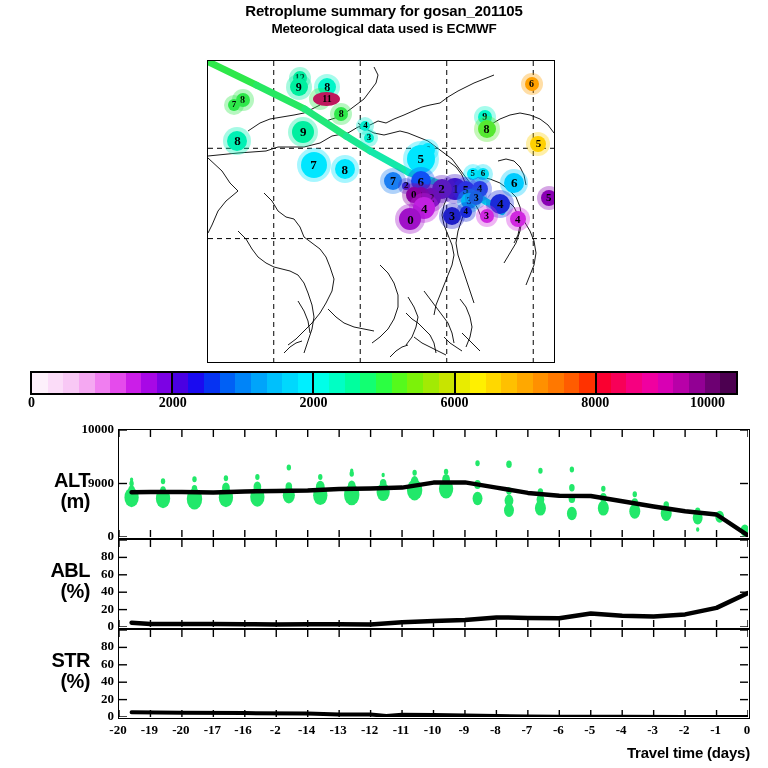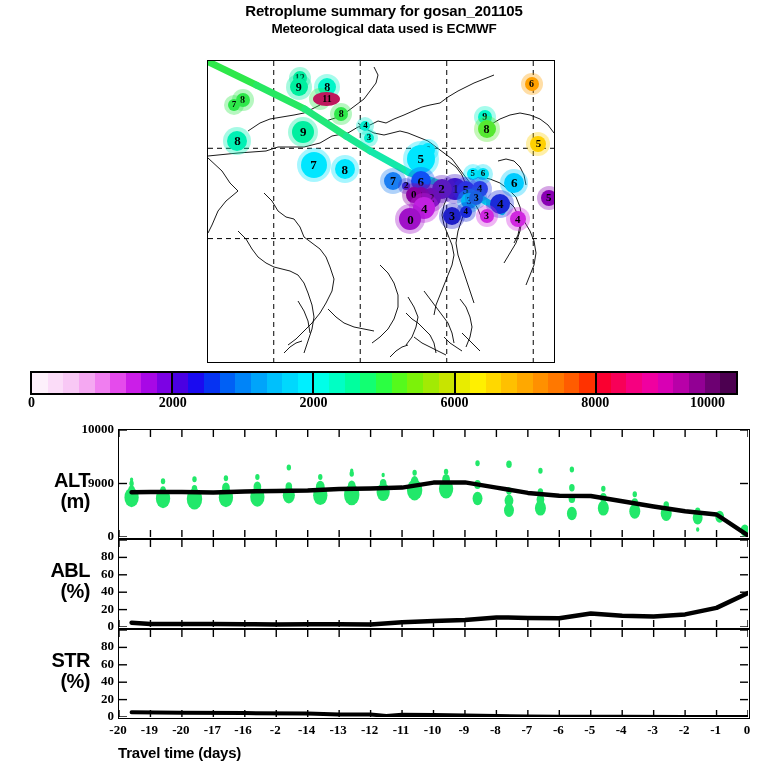--- a/index.html
+++ b/index.html
@@ -41,21 +41,21 @@
   .rowlab{position:absolute;text-align:right;font-weight:bold;
           font-size:20px;line-height:21px;letter-spacing:-0.5px;}
   #lab-alt{left:4px;top:470px;width:86px;}
   #lab-abl{left:4px;top:560px;width:86px;}
   #lab-str{left:4px;top:650px;width:86px;}
   .ytick{position:absolute;right:0;font-size:13px;font-weight:bold;
          font-family:"Liberation Serif",serif;text-align:right;width:60px;}
   .ytk-col{position:absolute;left:52px;width:62px;}
   .xtick{position:absolute;font-size:13px;font-weight:bold;
          font-family:"Liberation Serif",serif;text-align:center;width:30px;top:722px;}
-  #xaxis-label{position:absolute;left:118px;top:744px;width:632px;text-align:left;
+  #xaxis-label{position:absolute;left:118px;top:744px;width:632px;text-align:right;
                font-size:15px;font-weight:bold;letter-spacing:-0.2px;}
 </style>
 </head>
 <body>
 
 <div class="abs" id="title-block">
   <div class="t-main">Retroplume summary for gosan_201105</div>
   <div class="t-met">Meteorological data used is ECMWF</div>
 </div>
 

